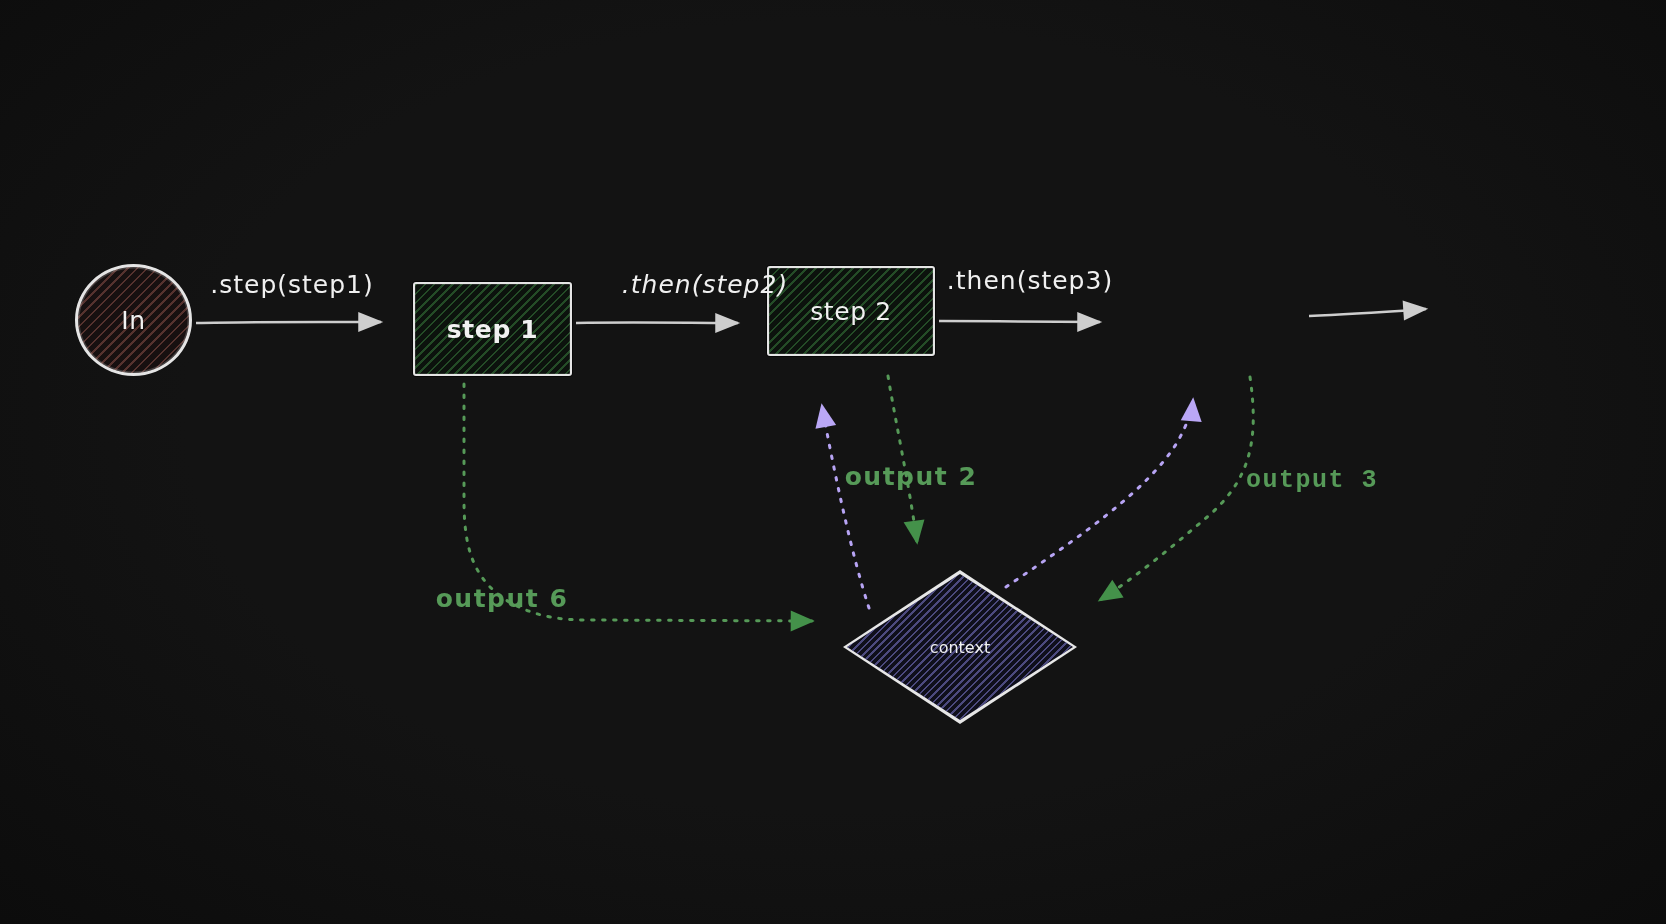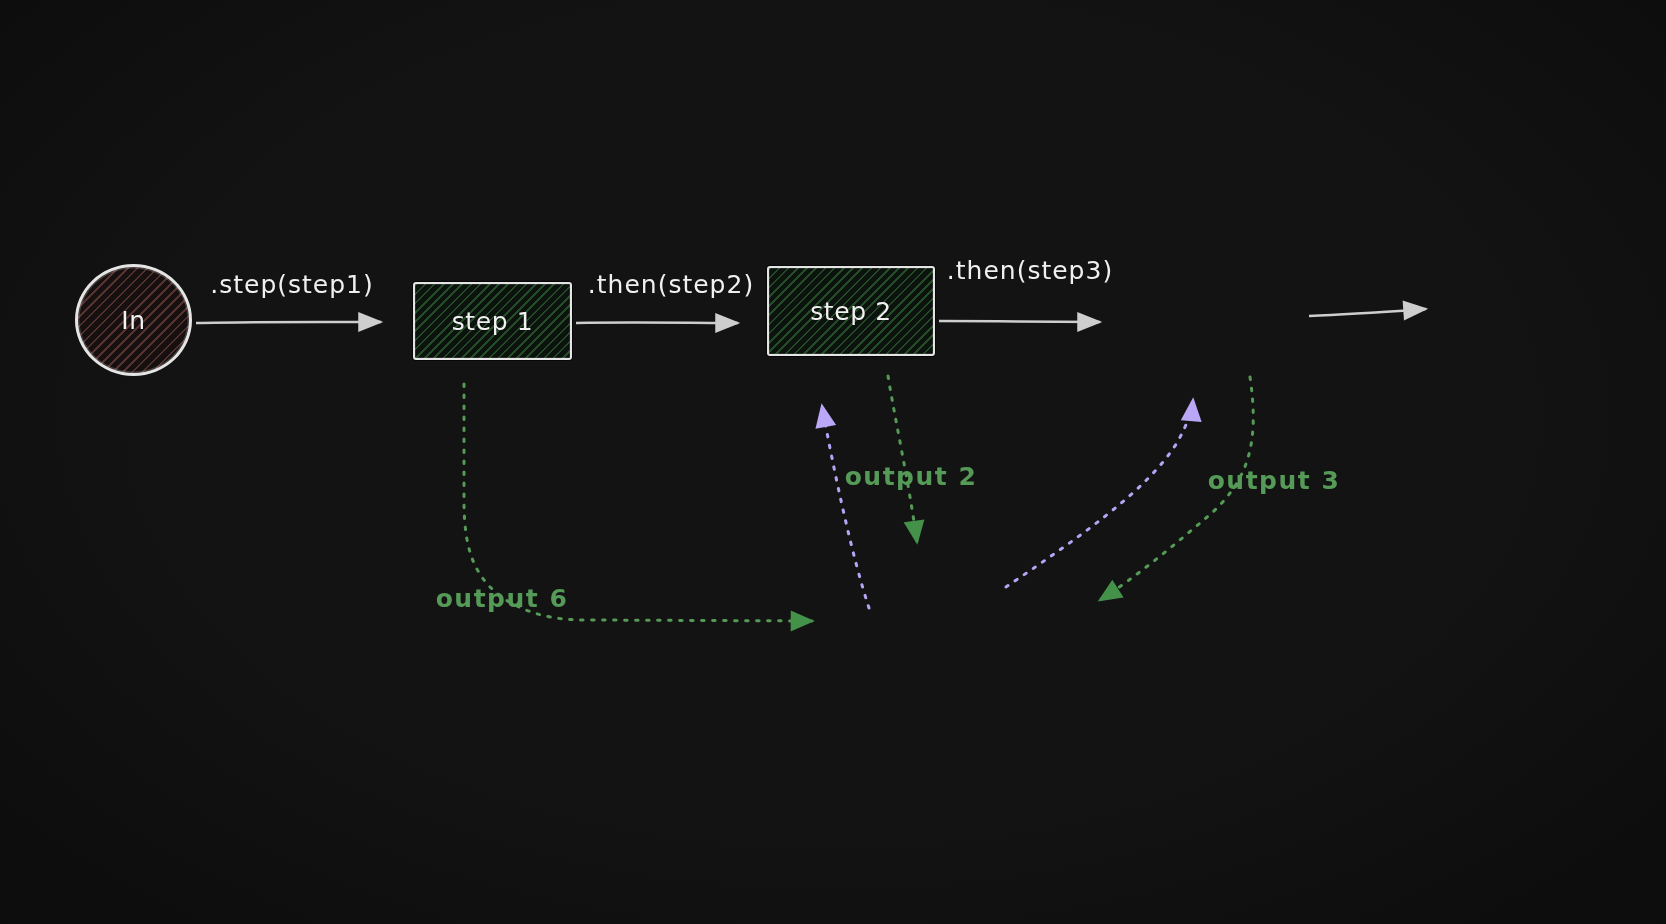--- a/index.html
+++ b/index.html
@@ -72,32 +72,37 @@
     <path d="M1250,377 C1259,440 1251,480 1206,518 C1173,546 1136,577 1100,600" fill="none" stroke="#569a58" stroke-width="3" stroke-linecap="round" stroke-dasharray="2.5 8.5" marker-end="url(#ah-green)"></path>
 
     <path d="M869,608 C852,556 834,472 822,406" fill="none" stroke="#b7a4f4" stroke-width="3" stroke-linecap="round" stroke-dasharray="2.5 8.5" marker-end="url(#ah-purple)"></path>
     <path d="M1006,587 C1075,540 1149,490 1178,441 C1187,424 1192,412 1193,400" fill="none" stroke="#b7a4f4" stroke-width="3" stroke-linecap="round" stroke-dasharray="2.5 8.5" marker-end="url(#ah-purple)"></path>
   </svg>
 
   <div class="node ellipse-node" style="left:75px;top:264px;width:117px;height:112px;">
     <span class="lbl">In</span>
   </div>
 
-  <div class="node rect-node" style="left:413px;top:282px;width:159px;height:78px;">
+  <div class="node rect-node" style="left:413px;top:282px;width:159px;height:94px;font-weight:bold;">
     <span class="lbl">step 1</span>
   </div>
 
   <div class="node rect-node" style="left:767px;top:266px;width:168px;height:90px;">
     <span class="lbl">step 2</span>
   </div>
 
 
 
+  <div class="diamond-hit" style="left:843px;top:570px;width:234px;height:154px;">
+    <div class="diamond-outer" style="inset:0;"></div>
+    <div class="diamond-inner"></div>
+    <span class="lbl" style="position:relative;">context</span>
+  </div>
 
   <div class="edge-label" style="left:292px;top:270px;">.step(step1)</div>
-  <div class="edge-label" style="left:671px;top:270px;">.then(step2)</div>
-  <div class="edge-label" style="left:1030px;top:256px;">.then(step3)</div>
+  <div class="edge-label" style="left:705px;top:270px;font-style:italic;">.then(step2)</div>
+  <div class="edge-label" style="left:1030px;top:266px;">.then(step3)</div>
 
   <div class="edge-label green" style="left:502px;top:584px;">output 6</div>
   <div class="edge-label green" style="left:911px;top:462px;">output 2</div>
-  <div class="edge-label green" style="left:1274px;top:466px;">output 3</div>
+  <div class="edge-label green" style="left:1312px;top:466px;font-family:Liberation Mono, monospace;">output 3</div>
 
 </div>
 
 </body></html>

